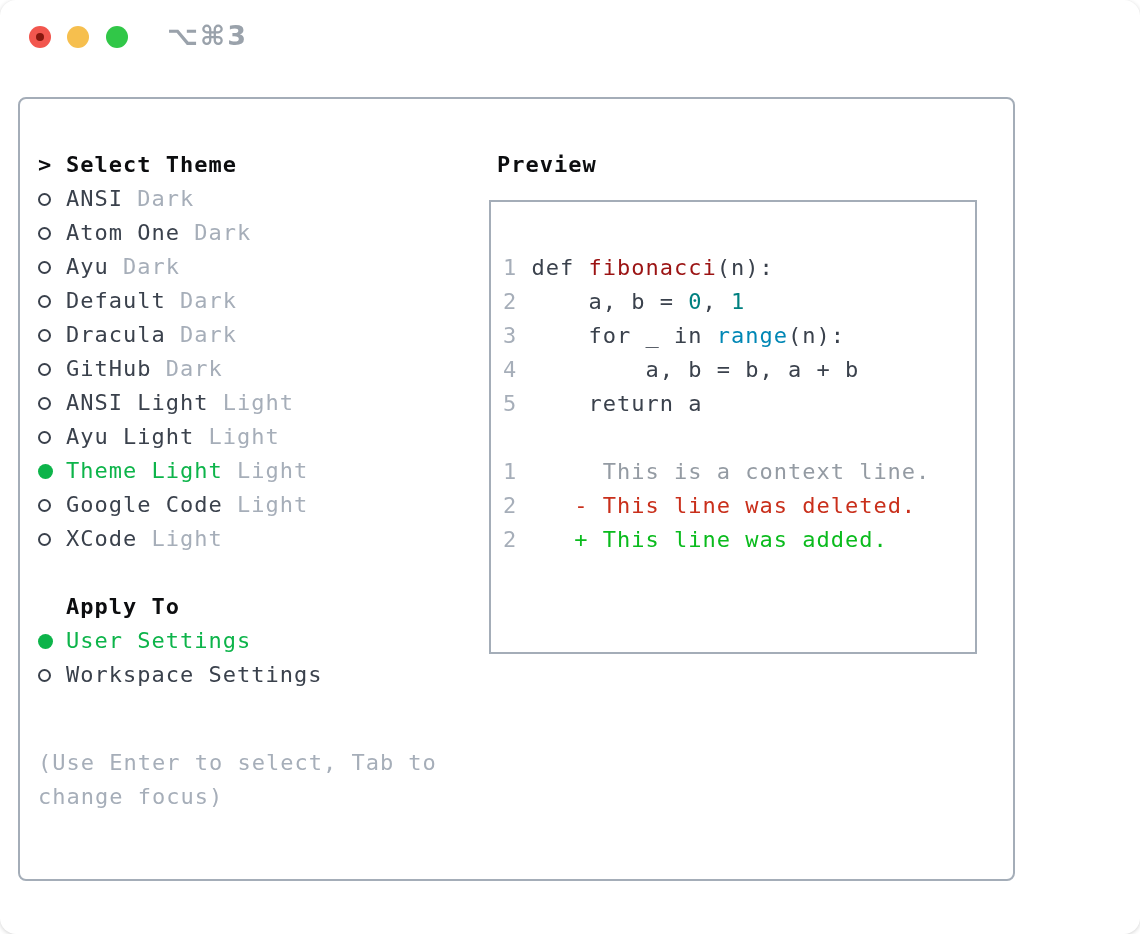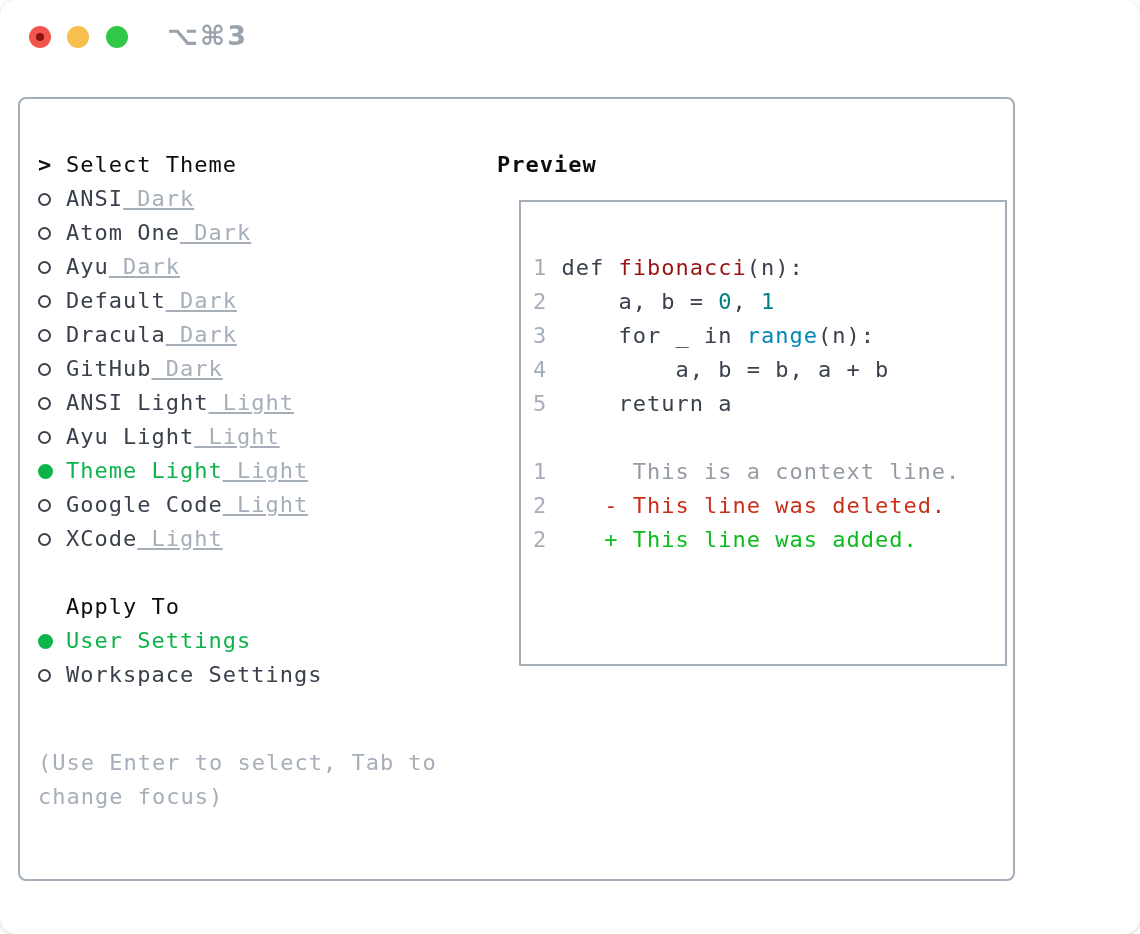--- a/index.html
+++ b/index.html
@@ -22,33 +22,33 @@
   .panel{position:absolute;left:18px;top:97px;width:993px;height:780px;
          border:2px solid var(--border,#a4adb8);border-radius:8px;background:#fff;}
   .left{position:absolute;left:18px;top:49px;font-size:22px;line-height:34px;letter-spacing:1px;}
   .row{display:flex;align-items:center;height:34px;white-space:pre;}
   .bullet{width:28px;display:flex;align-items:center;flex:0 0 28px;}
   .bullet::before{content:"";width:13px;height:13px;border-radius:50%;
                   border:2px solid var(--ink,#3a414c);box-sizing:border-box;}
   .bullet.sel::before{width:15px;height:15px;border:none;background:var(--green,#0db44a);}
   .bullet.none::before{border:none;background:transparent;}
   .prompt{width:28px;flex:0 0 28px;font-weight:700;color:var(--black,#0c0d0f);}
-  .hdr{font-weight:400;color:var(--black,#0c0d0f);}
+  .hdr{font-weight:700;color:var(--black,#0c0d0f);}
   .name{color:var(--ink,#3a414c);}
   .green .name{color:var(--green,#0db44a);}
-  .variant{color:var(--muted,#a6aeb9);text-decoration:underline;}
+  .variant{color:var(--muted,#a6aeb9);}
   .gap{margin-top:34px;text-align:center;}
   .help{margin-top:54px;color:var(--muted,#a6aeb9);white-space:pre;}
 
   
   .preview-title{position:absolute;left:477px;top:49px;height:34px;line-height:34px;
                  font-size:22px;letter-spacing:1px;font-weight:700;color:var(--black,#0c0d0f);}
-  .preview-box{position:absolute;left:499px;top:101px;width:472px;height:401px;
+  .preview-box{position:absolute;left:469px;top:101px;width:472px;height:401px;
                border:2px solid var(--border,#a4adb8);background:#fff;
-               padding:49px 0 12px 12px;box-sizing:content-box;overflow:hidden;}
+               padding:49px 0 0 12px;box-sizing:content-box;overflow:hidden;}
   .cline{height:34px;line-height:34px;font-size:22px;letter-spacing:1px;white-space:pre;}
   .ln{color:var(--lnum,#a6aeb9);}
   .pl{color:var(--ink,#3a414c);}
   .kw{color:var(--ink,#3a414c);}
   .ti{color:var(--title-red,#9b1313);}
   .nu{color:var(--teal,#008080);}
   .bi{color:var(--blue,#0087b5);}
   .ctx{color:var(--ctx,#949ba3);}
   .dm{color:var(--del,#c92f1b);}
   .dp{color:var(--ins,#0abb1d);}

